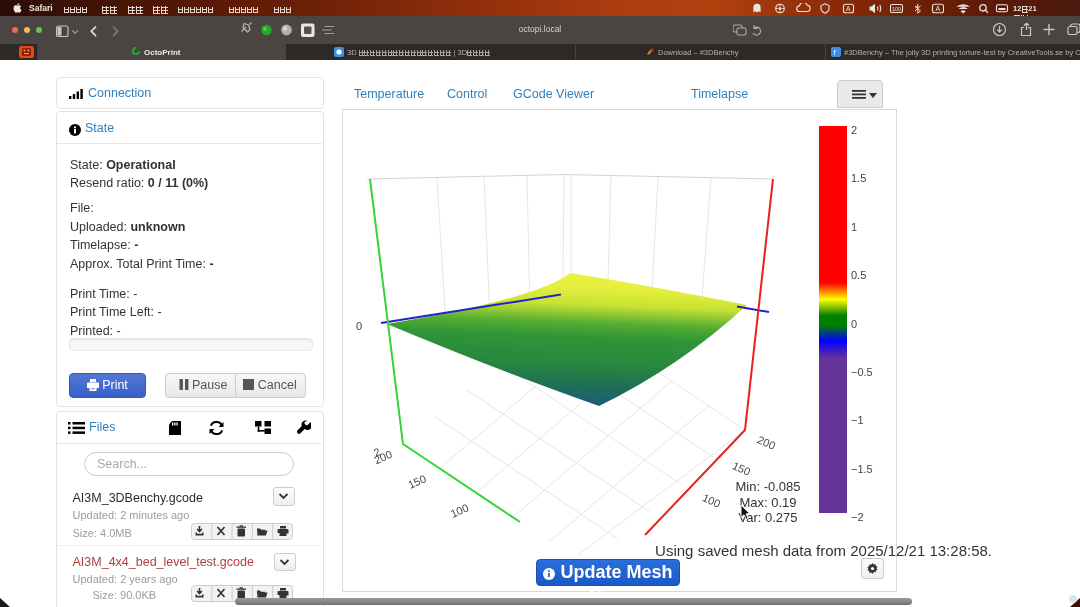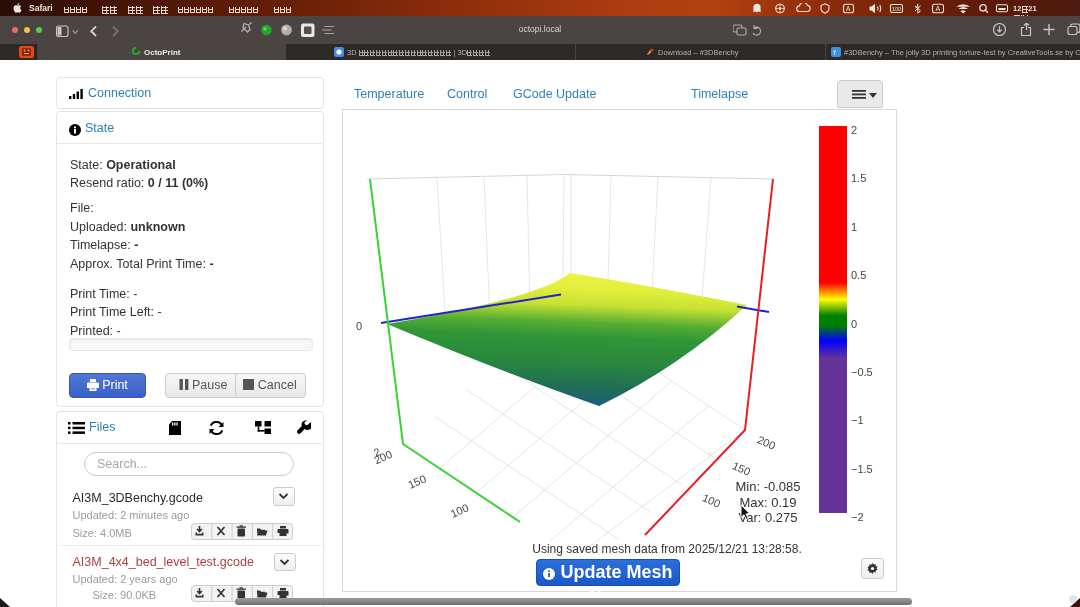--- a/index.html
+++ b/index.html
@@ -270,21 +270,21 @@
           <rect x="45.5" y="3.5" width="9.5" height="1.3"></rect>
           <rect x="48.5" y="2.3" width="3.5" height="1.3"></rect>
         <path d="M66 12.5l1.5-5h9l-1.5 5zM66 11V5.5h3l1 1.3h4V7.5h-6.6z"></path>
         <path d="M89 3h6v2.5h-6zM87.5 6h9a1 1 0 0 1 1 1v3.5h-2v2.5h-7V10h-2V7a1 1 0 0 1 1-1zM89.5 10.5h4v1.5h-4z"></path>
       </g>
     </g>
   </svg>
 
   <div class="abs" style="left:354px;top:27px;font-size:12.5px;color:#2e80bd;">Temperature</div>
   <div class="abs" style="left:447px;top:27px;font-size:12.5px;color:#2e80bd;">Control</div>
-  <div class="abs" style="left:513px;top:27px;font-size:12.5px;color:#2e80bd;">GCode Update</div>
+  <div class="abs" style="left:513px;top:27px;font-size:12.5px;color:#2e80bd;">GCode Viewer</div>
   <div class="abs" style="left:620px;top:27px;font-size:12.5px;color:#3b82f6;margin-top:24px;">Terminal</div>
   <div class="abs" style="left:691px;top:27px;font-size:12.5px;color:#2e80bd;">Timelapse</div>
   <div class="abs" style="left:837px;top:20px;width:44px;height:26px;background:#e9e9e9;border:1px solid #ccc;border-radius:4px 4px 0 0;">
     <svg style="position:absolute;left:14px;top:9px" width="14" height="9" viewBox="0 0 14 9">
         <g fill="#333">
           <rect width="14" height="1.8"></rect>
           <rect y="3.5" width="14" height="1.8"></rect>
           <rect y="7" width="14" height="1.8"></rect>
         </g>
       </svg>
@@ -379,21 +379,21 @@
 
     <g font-size="13" fill="#333" text-anchor="middle">
       <text x="426" y="382">Min: -0.085</text>
       <text x="426" y="397.5">Max: 0.19</text>
       <text x="426" y="413">Var: 0.275</text>
     </g>
 
     <path d="M399 396l0 12.5 3-2.7 2.2 4.6 2-1-2.2-4.5 3.8-0.3z" fill="#111" stroke="#fff" stroke-width="1"></path>
   </svg>
 
-  <div class="abs" style="left:342px;top:482px;width:650px;text-align:center;font-size:12px;color:#333;">Using saved mesh data from 2025/12/21 13:28:58.</div>
+  <div class="abs" style="left:342px;top:482px;width:650px;text-align:right;font-size:15px;color:#333;">Using saved mesh data from 2025/12/21 13:28:58.</div>
   <div class="abs" style="left:536px;top:499px;width:142px;height:25px;background:linear-gradient(#2a6fdb,#1b58c8);border:1px solid #1a4fb4;border-radius:4px;color:#fff;font-size:18px;font-weight:bold;text-align:center;line-height:25px;">
     <svg style="vertical-align:-2px" width="12" height="12" viewBox="0 0 12 12">
         <circle cx="6" cy="6" r="6" fill="#fff"></circle>
         <rect x="5.1" y="5" width="1.8" height="4" fill="#2263cf"></rect>
         <rect x="5.1" y="2.3" width="1.8" height="1.7" fill="#2263cf"></rect>
       </svg>
     Update Mesh Now</div>
   <div class="abs" style="left:861px;top:497.5px;width:21px;height:19px;background:linear-gradient(#fbfbfb,#efefef);border:1px solid #ccc;border-radius:3px;">
     <svg style="position:absolute;left:5px;top:4px" width="11" height="11" viewBox="0 0 11 11">
       <path fill="#333" d="M5.5 0l1.2 1.6 1.9-.6.1 2 1.9.7-1.1 1.6 1.1 1.6-1.9.7-.1 2-1.9-.6L5.5 11 4.3 9.4l-1.9.6-.1-2-1.9-.7L1.5 5.5.4 3.9l1.9-.7.1-2 1.9.6z"></path>

